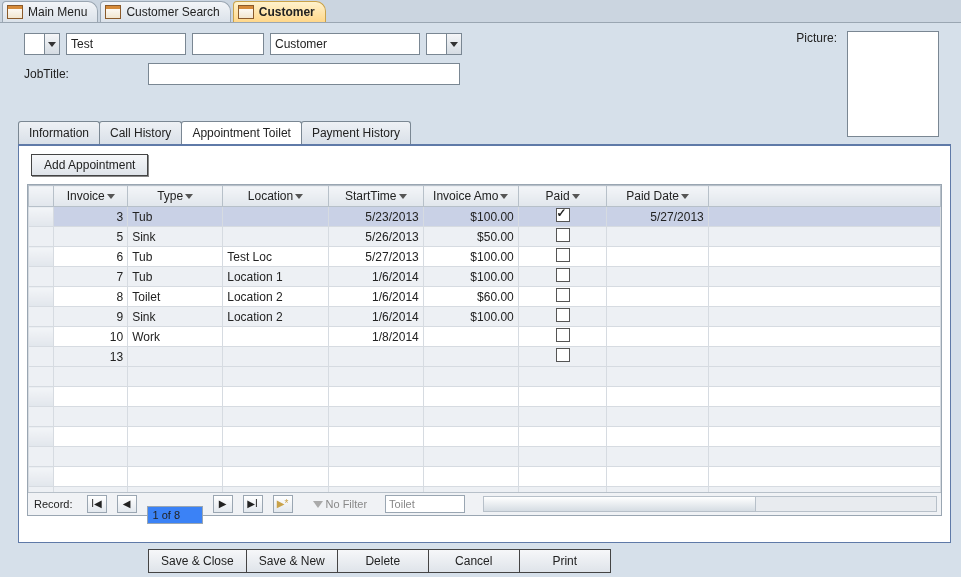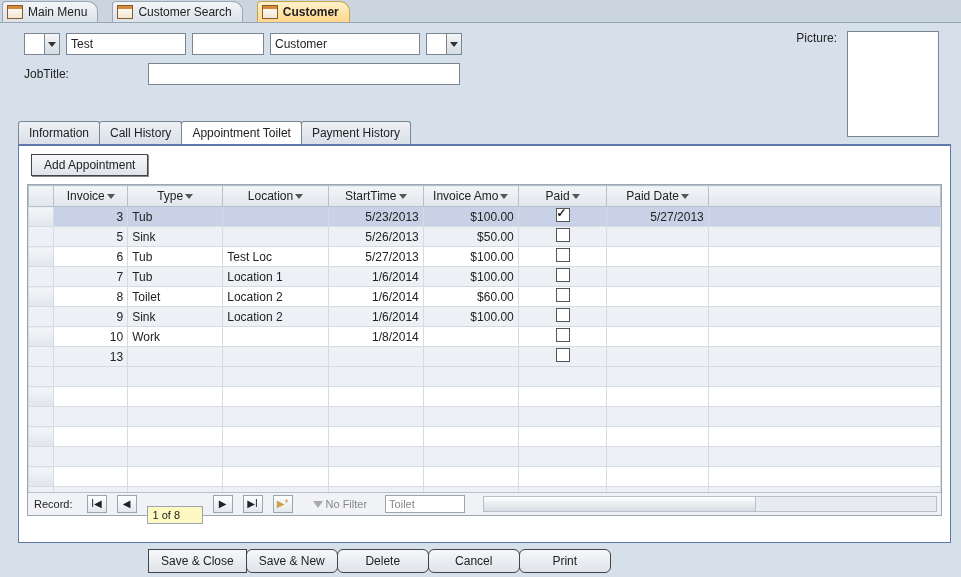--- a/index.html
+++ b/index.html
@@ -1,18 +1,18 @@
 <!DOCTYPE html>
 <html><head>
 <meta charset="utf-8">
 <style>
 html,body{margin:0;padding:0;font-family:"Segoe UI",Tahoma,sans-serif;font-size:12px;color:#222;}
 body{background:#d6e0ea;width:961px;height:577px;overflow:hidden;}
 
-.mdi-tabs{display:flex;align-items:flex-end;height:22px;background:#cbd5e0;border-bottom:1px solid #9aa6b2;padding-left:2px;gap:12px;}
+.mdi-tabs{display:flex;align-items:flex-end;height:22px;background:#cbd5e0;border-bottom:1px solid #9aa6b2;padding-left:2px;}
 .mdi-tab{display:flex;align-items:center;gap:5px;height:20px;padding:0 10px 0 4px;border:1px solid #9aa6b2;border-bottom:none;border-top-left-radius:4px;border-top-right-radius:10px;background:linear-gradient(#f3f5f8,#dbe2ea);margin-right:2px;cursor:pointer;}
 .mdi-tab.active{background:linear-gradient(#fff2cc,#ffd78a);border-color:#c9a24a;font-weight:bold;}
 .mdi-tab .form-icon{width:14px;height:12px;border:1px solid #8a5a2b;background:linear-gradient(#fff,#f2e6d0);position:relative;}
 .mdi-tab .form-icon::before{content:"";position:absolute;left:0;top:0;width:100%;height:3px;background:#d68b3a;}
 
 .hdr{position:relative;padding:10px 16px 4px 24px;}
 .row1{display:flex;align-items:center;gap:6px;}
 .combo-sm{width:34px;height:20px;border:1px solid #7a8793;background:#fff;position:relative;}
 .combo-sm .arrow,.combo-arrow{position:absolute;right:0;top:0;width:14px;height:100%;border-left:1px solid #7a8793;background:linear-gradient(#f5f6f8,#d5dce3);display:flex;align-items:center;justify-content:center;}
 .tri{width:0;height:0;border-left:4px solid transparent;border-right:4px solid transparent;border-top:5px solid #333;}
@@ -45,30 +45,30 @@
 td.r{text-align:right;}
 td.c{text-align:center;}
 .chk{display:inline-block;width:12px;height:12px;border:1px solid #555;background:#fff;position:relative;}
 .chk.on::after{content:"✓";position:absolute;left:0;top:-3px;font-size:12px;font-weight:bold;}
 .totalrow td{font-weight:bold;}
 .striperow td{background:#edf0f4;}
 
 .nav{position:absolute;left:0;right:0;bottom:0;height:22px;border-top:1px solid #b7c0c9;background:#f0f2f5;display:flex;align-items:center;gap:10px;padding-left:6px;font-size:11px;}
 .nav .lab{margin-right:4px;}
 .navbtn{width:18px;height:16px;border:1px solid #9aa6b2;background:linear-gradient(#fff,#e3e8ee);display:flex;align-items:center;justify-content:center;cursor:pointer;}
-.navtxt{width:44px;height:16px;border:1px solid #9aa6b2;background:#fef9c3;padding:0 5px;line-height:16px;margin-top:21px;}
+.navtxt{width:44px;height:16px;border:1px solid #9aa6b2;background:#3b82f6;padding:0 5px;line-height:16px;margin-top:21px;}
 .nofilter{margin-left:10px;color:#888;display:flex;align-items:center;gap:3px;}
 .funnel{width:0;height:0;border-left:5px solid transparent;border-right:5px solid transparent;border-top:7px solid #aaa;}
 .searchbox{margin-left:8px;width:72px;height:16px;border:1px solid #9aa6b2;background:#fff;padding:0 3px;color:#888;line-height:16px;}
 .hscroll{flex:1;height:14px;margin:0 4px 0 8px;border:1px solid #b7c0c9;background:#e8ebef;position:relative;}
 .hscroll .thumb{position:absolute;left:0;top:0;height:100%;width:60%;background:linear-gradient(#fff,#d5dce3);border-right:1px solid #b7c0c9;}
 
 .btnrow{display:flex;margin:6px 0 0 148px;}
 .formbtn{padding:4px 12px;border:1px solid #444;background:linear-gradient(#f6f7f9,#dfe4ea);cursor:pointer;min-width:66px;text-align:center;}
-.formbtn+.formbtn{margin-left:-1px;border-radius:6px;}
+.formbtn+.formbtn{margin-left:-1px;}
 
 .gl{font-family:Arial;font-size:10px;line-height:1;}
 </style>
 </head>
 <body>
 
 <div class="mdi-tabs" id="mdi-tabs">
     <div class="mdi-tab">
       <span class="form-icon"></span>
       <span>Main Menu</span>

